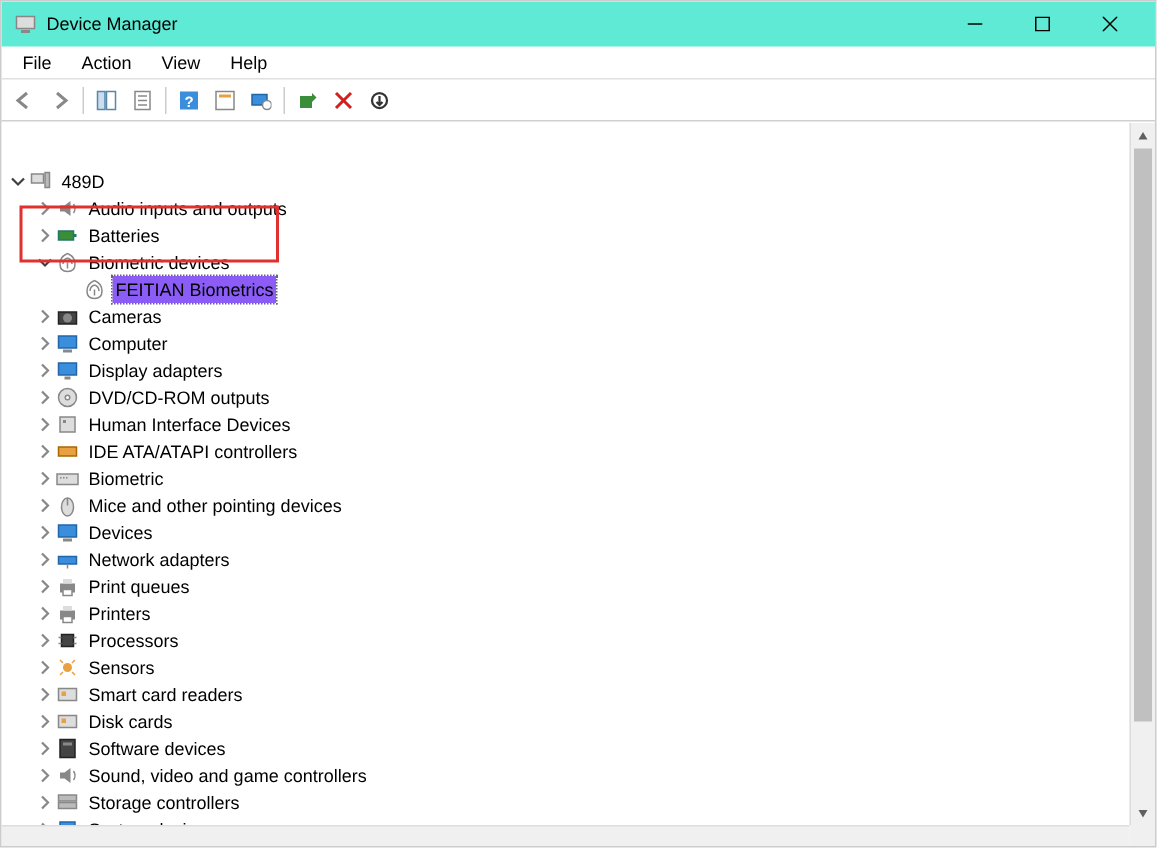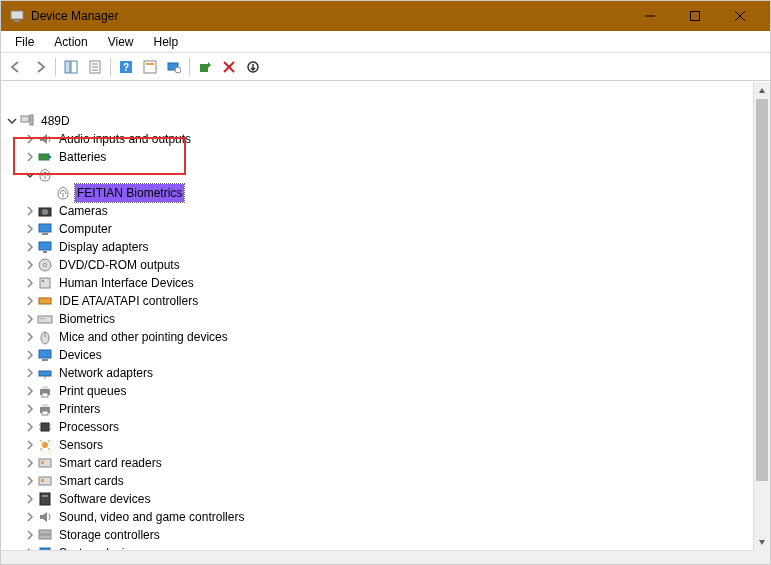--- a/index.html
+++ b/index.html
@@ -13,21 +13,21 @@
     height: 565px;
     overflow: hidden;
     position: relative;
     border: 1px solid #ccc;
   }
   .titlebar {
     height: 30px;
     display: flex;
     align-items: center;
     padding: 0 8px;
-    background: #a16207;
+    background: #5eead4;
   }
   .titlebar .app-icon {
     width: 16px; height: 16px;
     margin-right: 6px;
     display: flex; align-items: center; justify-content: center;
   }
   .titlebar .title { flex: 0 0 auto; font-size: 12px; }
   .titlebar .spacer { flex: 1; }
   .win-controls { display: flex; gap: 0; }
   .win-btn {
@@ -277,20 +277,21 @@
           <svg width="10" height="10" viewBox="0 0 10 10">
             <path d="M1 3 L5 7 L9 3" fill="none" stroke="#404040" stroke-width="1.5"></path>
           </svg>
         </span>
         <span class="node-icon">
           <svg width="16" height="16" viewBox="0 0 16 16">
             <path d="M8 2 Q3 4 3 9 Q3 14 8 14 Q13 14 13 9 Q13 4 8 2" fill="none" stroke="#888"></path>
             <path d="M8 5 Q5 6 5 9 M8 5 Q11 6 11 9 M8 8 L8 12" fill="none" stroke="#888"></path>
           </svg>
         </span>
+        <span class="node-label">Biometric devices</span>
       </div>
       <div class="node selected" style="padding-left:50px">
         <span class="node-icon">
           <svg width="16" height="16" viewBox="0 0 16 16">
             <path d="M8 2 Q3 4 3 9 Q3 14 8 14 Q13 14 13 9 Q13 4 8 2" fill="none" stroke="#888"></path>
             <path d="M8 5 Q5 6 5 9 M8 5 Q11 6 11 9 M8 8 L8 12" fill="none" stroke="#888"></path>
           </svg>
         </span>
         <span class="node-label">FEITIAN Biometrics</span>
       </div>
@@ -384,21 +385,21 @@
           </svg>
         </span>
         <span class="node-icon">
           <svg width="16" height="16" viewBox="0 0 16 16">
             <rect x="1" y="5" width="14" height="7" fill="#ddd" stroke="#888"></rect>
             <rect x="3" y="7" width="1" height="1" fill="#888"></rect>
             <rect x="5" y="7" width="1" height="1" fill="#888"></rect>
             <rect x="7" y="7" width="1" height="1" fill="#888"></rect>
           </svg>
         </span>
-        <span class="node-label">Biometrics</span>
+        <span class="node-label">Biometric</span>
       </div>
       <div class="node" style="padding-left:18px">
         <span class="expander">
           <svg width="10" height="10" viewBox="0 0 10 10">
             <path d="M3 1 L7 5 L3 9" fill="none" stroke="#888" stroke-width="1.5"></path>
           </svg>
         </span>
         <span class="node-icon">
           <svg width="16" height="16" viewBox="0 0 16 16">
             <ellipse cx="8" cy="9" rx="4" ry="6" fill="#ddd" stroke="#888"></ellipse>
@@ -515,21 +516,21 @@
           <svg width="10" height="10" viewBox="0 0 10 10">
             <path d="M3 1 L7 5 L3 9" fill="none" stroke="#888" stroke-width="1.5"></path>
           </svg>
         </span>
         <span class="node-icon">
           <svg width="16" height="16" viewBox="0 0 16 16">
             <rect x="2" y="4" width="12" height="8" fill="#ddd" stroke="#888"></rect>
             <rect x="4" y="6" width="3" height="3" fill="#e8a040"></rect>
           </svg>
         </span>
-        <span class="node-label">Smart cards</span>
+        <span class="node-label">Disk cards</span>
       </div>
       <div class="node" style="padding-left:18px">
         <span class="expander">
           <svg width="10" height="10" viewBox="0 0 10 10">
             <path d="M3 1 L7 5 L3 9" fill="none" stroke="#888" stroke-width="1.5"></path>
           </svg>
         </span>
         <span class="node-icon">
           <svg width="16" height="16" viewBox="0 0 16 16">
             <rect x="3" y="2" width="10" height="12" fill="#444" stroke="#222"></rect>

